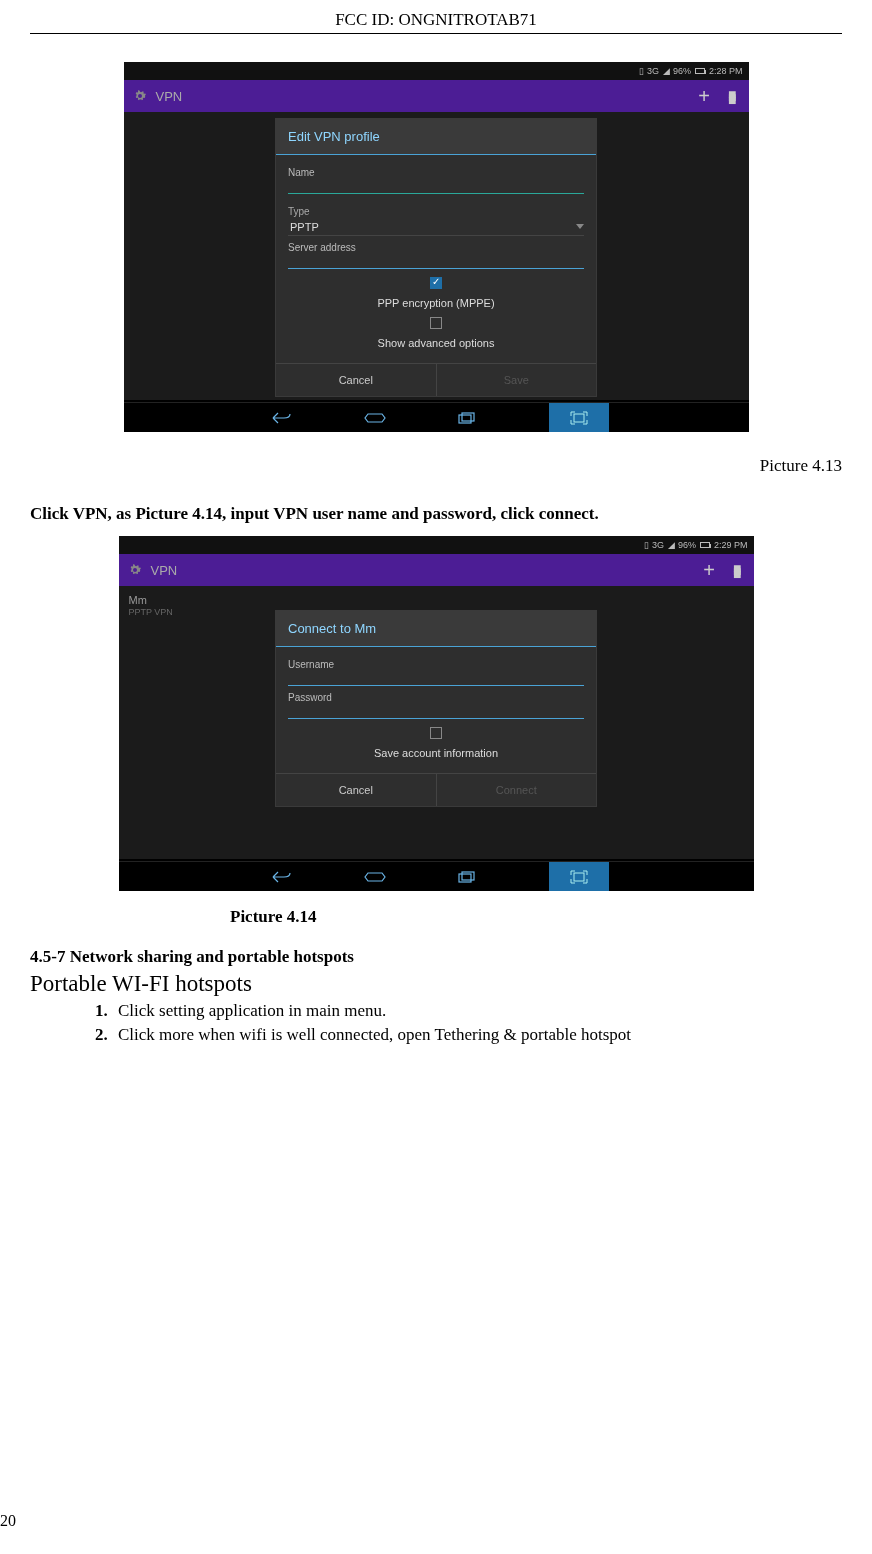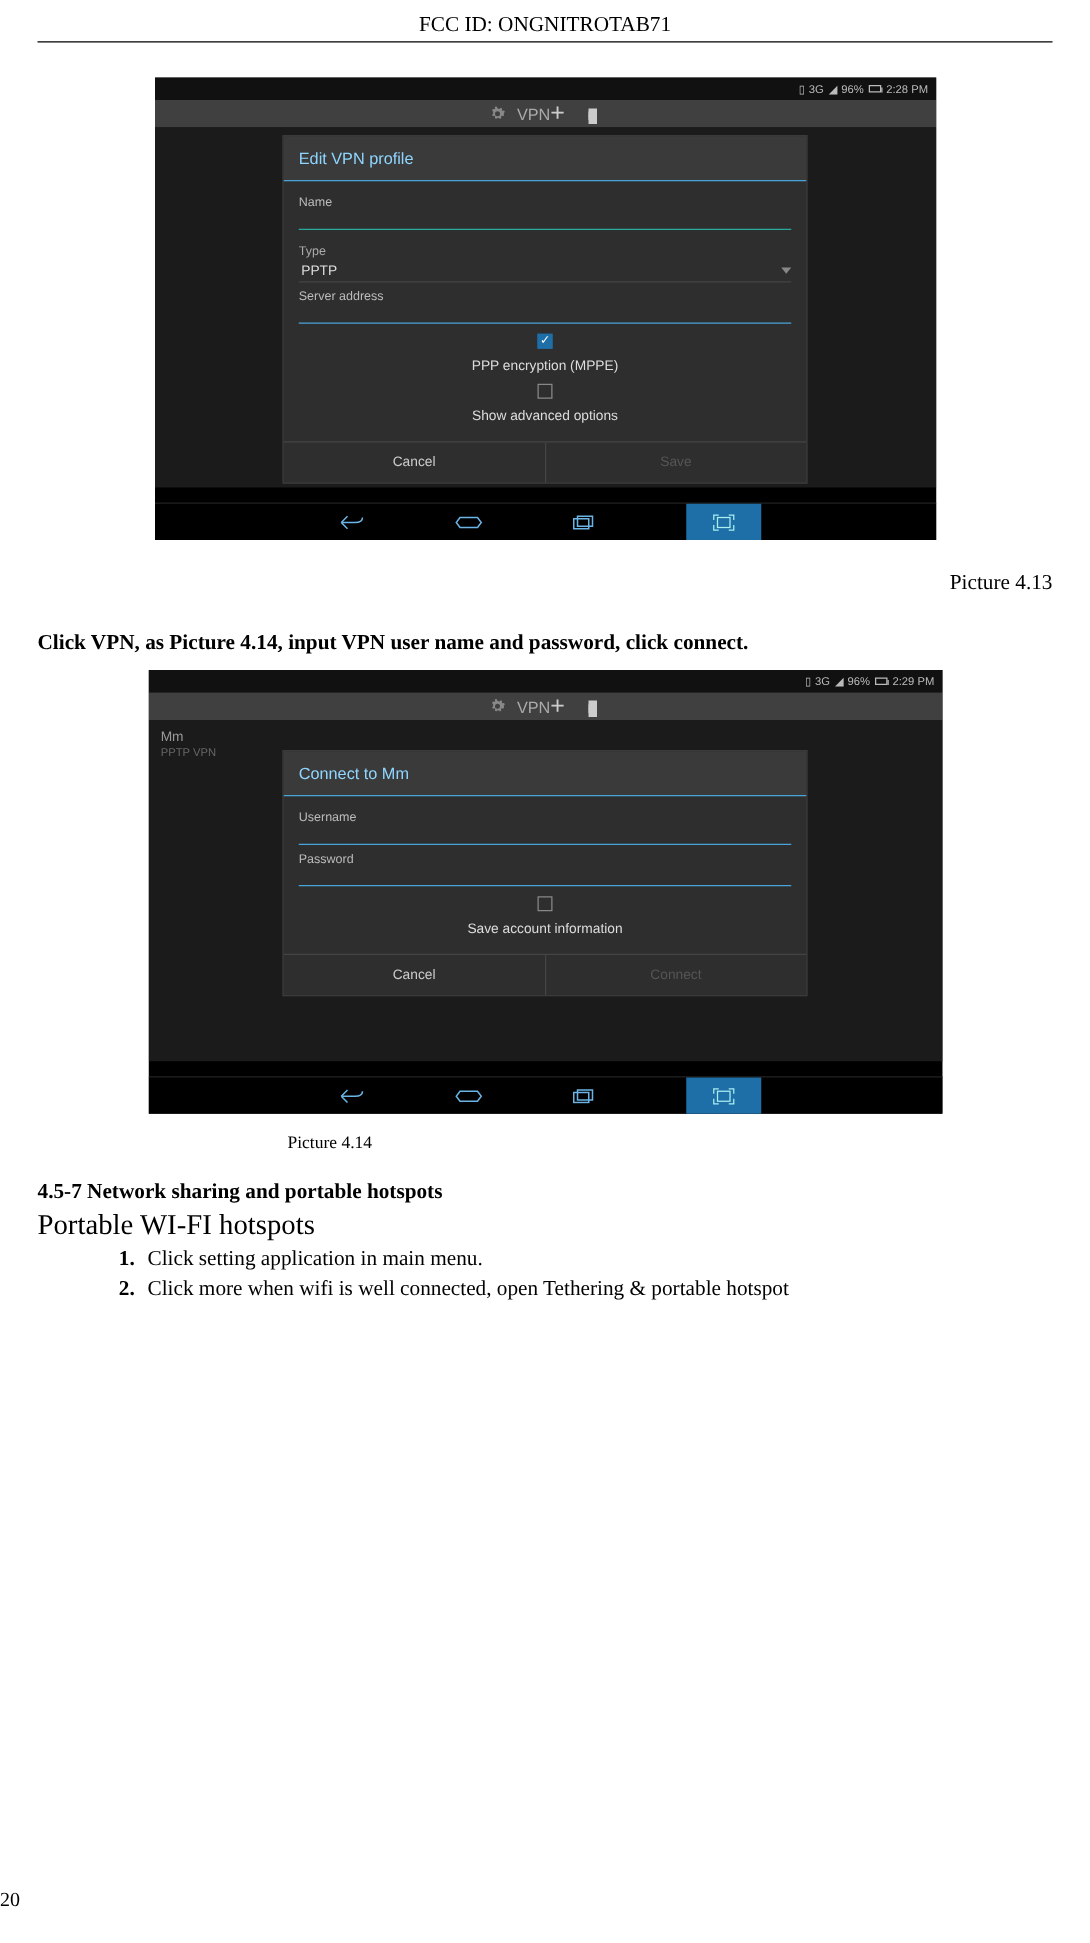--- a/index.html
+++ b/index.html
@@ -44,50 +44,50 @@
     padding-right: 6px;
     font-family: Arial, sans-serif;
   }
   .statusbar .sig { letter-spacing: -1px;}
   .statusbar .batt {
     width: 10px; height: 6px; border:1px solid #bbb; position: relative; display:inline-block;
   }
   .statusbar .batt::after{content:"";position:absolute;right:-2px;top:1px;width:1px;height:4px;background:#bbb;}
   
   .appbar {
-    height: 22px;
-    background: #404040;
+    height: 32px;
+    background: #4c1d95;
     display: flex;
     align-items: center;
     color: #aaa;
     font-family: Arial, sans-serif;
     font-size: 13px;
     padding: 0 8px;
-    justify-content: center;
+    justify-content: space-between;
   }
   .appbar-left { display:flex; align-items:center; gap:8px;}
   .gear-icon {
     width: 16px; height: 16px;
     color:#888;
     display:inline-block;
   }
   .appbar-right { display:flex; align-items:center; gap:18px; padding-right:4px;}
   .plus-icon { color:#ccc; font-size:20px; font-weight:300; line-height:1;}
   .dots-icon { color:#ccc; font-size:14px; line-height:0.4; display:flex; flex-direction:column; gap:0;}
   .dots-icon span{display:block;height:3px;}
   
   .app-body { background: #1b1b1b; height: calc(100% - 18px - 34px - 30px); position:relative; padding:4px 8px; font-family:Arial,sans-serif;}
   .vpn-item { color:#999; font-size:11px; line-height:1.2; padding:4px 2px;}
   .vpn-item .sub{ color:#666; font-size:9px;}
   
   .dialog {
     position: absolute;
     left: 50%; transform: translateX(-50%);
     top: 6px;
-    width: 420px;
+    width: 322px;
     background: #2e2e2e;
     border: 1px solid #3a3a3a;
     font-family: Arial, sans-serif;
     color: #ccc;
   }
   .dlg-title {
     background: #3a3a3a;
     color: #8fd6ff;
     font-size: 13px;
     padding: 10px 12px;
@@ -125,21 +125,21 @@
     position:absolute; bottom:0; left:0; right:0;
     height:30px; background:#000;
     display:flex; align-items:center; justify-content:center;
     gap:52px;
     border-top:1px solid #222;
   }
   .nav-icon { color:#6ab4e6; font-size:14px; display:flex; align-items:center; justify-content:center; width:40px;}
   .nav-screenshot{ background:#1e6fa8; height:30px; width:60px; display:flex;align-items:center;justify-content:center; margin-left:10px;}
   
   .caption { text-align:right; font-weight:normal; font-size:17px; margin-top:24px; margin-bottom:28px;}
-  .caption2 { font-weight:normal; font-size:14px; margin-top:16px; margin-bottom:20px; padding-left:200px;}
+  .caption2 { font-weight:bold; font-size:17px; margin-top:16px; margin-bottom:20px; padding-left:200px;}
   .instr { font-weight:bold; font-size:17px; margin-top:12px; margin-bottom:6px;}
   .sect-head { font-weight:bold; font-size:17px; margin-top:18px;}
   .plain { font-size:23px; margin-top:4px;font-family:Liberation Serif, serif;}
   ol.steps { margin-top:4px; padding-left:82px; font-size:17px;}
   ol.steps li { margin-top:4px; padding-left:6px;}
   ol.steps li::marker{ font-weight:bold;}
   .page-num {
     position:absolute; bottom:24px; left:0; right:0; font-size:16px;
   }
 </style>

